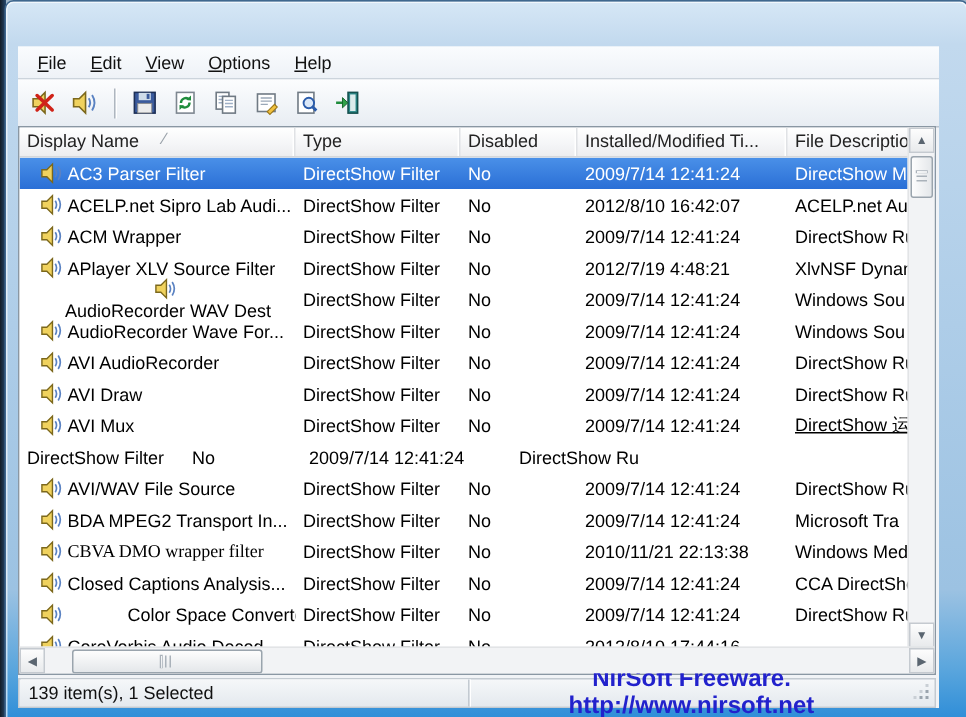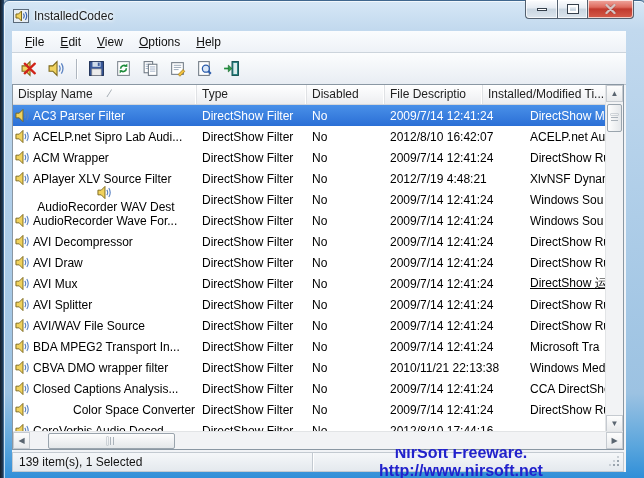--- a/index.html
+++ b/index.html
@@ -44,21 +44,21 @@
   .listview{position:absolute;left:0;top:53px;width:612px;height:366px;
     border:1px solid #8a97a3;background:#fff;box-sizing:border-box;overflow:hidden;}
   .lheader{display:flex;height:19px;background:linear-gradient(180deg,#ffffff,#f4f5f7 60%,#ededef);
     border-bottom:1px solid #d5d7da;position:relative;z-index:1;}
   .hcell{box-sizing:border-box;padding:2px 0 0 5px;color:#222;border-right:1px solid #e0e2e5;
     box-shadow:inset -1px 0 0 #fff;white-space:nowrap;overflow:hidden;display:flex;}
   .sortmark{color:#98a0a8;margin-left:16px;font-size:11px;}
   .lbody{position:relative;height:330px;overflow:hidden;background:#fff;}
   .lrow{display:flex;height:21px;align-items:center;white-space:nowrap;color:#000;}
   .cell{box-sizing:border-box;padding-left:5px;overflow:hidden;white-space:nowrap;flex-shrink:0;}
-  .cell.c0{display:flex;align-items:center;padding-left:2px;}
+  .cell.c0{display:flex;align-items:center;padding-left:14px;}
   .cell.c0 svg{flex-shrink:0;margin-right:3px;}
   .lrow.sel{background:linear-gradient(180deg,#4a90e8,#2a6fd6);color:#fff;}
   
   .vscroll{position:absolute;right:0;top:0;bottom:17px;width:17px;background:#f2f3f5;z-index:2;
     border-left:1px solid #e2e4e6;display:flex;flex-direction:column;}
   .hscroll{position:absolute;left:0;right:0;bottom:0;height:17px;background:#f2f3f5;z-index:3;
     border-top:1px solid #e2e4e6;display:flex;}
   .sbtn{width:17px;height:17px;display:flex;align-items:center;justify-content:center;
     background:linear-gradient(180deg,#fdfdfd,#e8eaec);border:1px solid #c5cad0;box-sizing:border-box;
     color:#5a6570;font-size:8px;}
@@ -82,42 +82,20 @@
   .grip::after{content:"";position:absolute;right:2px;bottom:2px;width:2px;height:2px;background:#9aa4ad;
     box-shadow:-4px 0 0 #9aa4ad,0 -4px 0 #9aa4ad,-4px -4px 0 #c9cfd5,-8px 0 0 #c9cfd5,0 -8px 0 #c9cfd5;}
 </style>
 </head>
 <body>
 
 <div class="back-strip"></div>
 
 <div class="window">
 
-  <div class="titlebar">
-    <svg class="app-icon" viewBox="0 0 16 16">
-      <rect x="0.5" y="1.5" width="15" height="13" fill="#e8eef4" stroke="#5a6a7a"></rect>
-      <polygon points="3,6 5.5,6 8.5,3 8.5,13 5.5,10 3,10" fill="#f0d25e" stroke="#7c681c" stroke-width="1"></polygon>
-      <path d="M10.5 5.5 q1.6 2.5 0 5 M12.4 4 q2.6 4 0 8" stroke="#3a64b0" fill="none" stroke-width="1.2"></path>
-    </svg>
-    <span class="title-text">InstalledCodec</span>
-    <div class="win-controls">
-      <div class="wbtn min">
-          <span class="glyph-min"></span>
-        </div>
-      <div class="wbtn max">
-          <span class="glyph-max"></span>
-        </div>
-      <div class="wbtn close">
-        <svg width="11" height="10" viewBox="0 0 11 10">
-          <path d="M1.5 1 L9.5 9 M9.5 1 L1.5 9" stroke="#fff" stroke-width="2.4" stroke-linecap="round"></path>
-          <path d="M1.5 1 L9.5 9 M9.5 1 L1.5 9" stroke="#5a1510" stroke-width="3.4" stroke-linecap="round" opacity=".25"></path>
-        </svg>
-      </div>
-    </div>
-  </div>
 
   <div class="client">
 
     <div class="menubar">
         <div class="menu-item"><u>F</u>ile</div>
         <div class="menu-item"><u>E</u>dit</div>
         <div class="menu-item"><u>V</u>iew</div>
         <div class="menu-item"><u>O</u>ptions</div>
         <div class="menu-item"><u>H</u>elp</div>
       </div>
@@ -190,25 +168,25 @@
           <div class="hcell" style="width: 184px;">
             <span>Display Name</span>
             <span class="sortmark">∕</span>
           </div>
           <div class="hcell" style="width: 110px;">
             <span>Type</span>
           </div>
           <div class="hcell" style="width: 78px;">
             <span>Disabled</span>
           </div>
+          <div class="hcell" style="width: 140px;">
+            <span>Installed/Modified Ti...</span>
+          </div>
           <div class="hcell" style="width: 97px; flex: 1 1 0%;">
             <span>File Descriptio</span>
-          </div>
-          <div class="hcell" style="width: 140px;">
-            <span>Installed/Modified Ti...</span>
           </div>
         </div>
       <div class="lbody">
           <div class="lrow sel">
             <div class="cell c0" style="width: 184px;">
   <svg width="15" height="15" viewBox="0 0 16 16">
     <polygon points="1,5.5 4.5,5.5 8.5,1.5 8.5,14.5 4.5,10.5 1,10.5" fill="#f0d25e" stroke="#7c681c" stroke-width="1"></polygon>
     <path d="M10.5 5.2 q1.8 2.8 0 5.6 M12.6 3.2 q3 4.8 0 9.6" stroke="#5a82c2" fill="none" stroke-width="1.2"></path>
   </svg>
 <span>AC3 Parser Filter</span>
@@ -282,21 +260,21 @@
             <div class="cell" style="width: 78px;">No</div>
             <div class="cell" style="width: 140px;">2009/7/14 12:41:24</div>
             <div class="cell" style="flex: 1 1 0%;">Windows Sou</div>
           </div>
           <div class="lrow">
             <div class="cell c0" style="width: 184px;">
   <svg width="15" height="15" viewBox="0 0 16 16">
     <polygon points="1,5.5 4.5,5.5 8.5,1.5 8.5,14.5 4.5,10.5 1,10.5" fill="#f0d25e" stroke="#7c681c" stroke-width="1"></polygon>
     <path d="M10.5 5.2 q1.8 2.8 0 5.6 M12.6 3.2 q3 4.8 0 9.6" stroke="#5a82c2" fill="none" stroke-width="1.2"></path>
   </svg>
-<span>AVI Decompressor</span>
+<span>AVI AudioRecorder</span>
             </div>
             <div class="cell" style="width: 110px;">DirectShow Filter</div>
             <div class="cell" style="width: 78px;">No</div>
             <div class="cell" style="width: 140px;">2009/7/14 12:41:24</div>
             <div class="cell" style="flex: 1 1 0%;">DirectShow Ru</div>
           </div>
           <div class="lrow">
             <div class="cell c0" style="width: 184px;">
   <svg width="15" height="15" viewBox="0 0 16 16">
     <polygon points="1,5.5 4.5,5.5 8.5,1.5 8.5,14.5 4.5,10.5 1,10.5" fill="#f0d25e" stroke="#7c681c" stroke-width="1"></polygon>
@@ -316,27 +294,20 @@
     <path d="M10.5 5.2 q1.8 2.8 0 5.6 M12.6 3.2 q3 4.8 0 9.6" stroke="#5a82c2" fill="none" stroke-width="1.2"></path>
   </svg>
 <span>AVI Mux</span>
             </div>
             <div class="cell" style="width: 110px;">DirectShow Filter</div>
             <div class="cell" style="width: 78px;">No</div>
             <div class="cell" style="width: 140px;">2009/7/14 12:41:24</div>
             <div class="cell" style="flex: 1 1 0%; text-decoration: underline;">DirectShow 运</div>
           </div>
           <div class="lrow">
-            <div class="cell c0" style="width: 184px;">
-  <svg width="15" height="15" viewBox="0 0 16 16">
-    <polygon points="1,5.5 4.5,5.5 8.5,1.5 8.5,14.5 4.5,10.5 1,10.5" fill="#f0d25e" stroke="#7c681c" stroke-width="1"></polygon>
-    <path d="M10.5 5.2 q1.8 2.8 0 5.6 M12.6 3.2 q3 4.8 0 9.6" stroke="#5a82c2" fill="none" stroke-width="1.2"></path>
-  </svg>
-<span>AVI Splitter</span>
-            </div>
             <div class="cell" style="width: 110px;">DirectShow Filter</div>
             <div class="cell" style="width: 78px;">No</div>
             <div class="cell" style="width: 140px;">2009/7/14 12:41:24</div>
             <div class="cell" style="flex: 1 1 0%;">DirectShow Ru</div>
           </div>
           <div class="lrow">
             <div class="cell c0" style="width: 184px;">
   <svg width="15" height="15" viewBox="0 0 16 16">
     <polygon points="1,5.5 4.5,5.5 8.5,1.5 8.5,14.5 4.5,10.5 1,10.5" fill="#f0d25e" stroke="#7c681c" stroke-width="1"></polygon>
     <path d="M10.5 5.2 q1.8 2.8 0 5.6 M12.6 3.2 q3 4.8 0 9.6" stroke="#5a82c2" fill="none" stroke-width="1.2"></path>
@@ -355,21 +326,21 @@
     <path d="M10.5 5.2 q1.8 2.8 0 5.6 M12.6 3.2 q3 4.8 0 9.6" stroke="#5a82c2" fill="none" stroke-width="1.2"></path>
   </svg>
 <span>BDA MPEG2 Transport In...</span>
             </div>
             <div class="cell" style="width: 110px;">DirectShow Filter</div>
             <div class="cell" style="width: 78px;">No</div>
             <div class="cell" style="width: 140px;">2009/7/14 12:41:24</div>
             <div class="cell" style="flex: 1 1 0%;">Microsoft Tra</div>
           </div>
           <div class="lrow">
-            <div class="cell c0" style="width: 184px;">
+            <div class="cell c0" style="width: 184px; font-family: Liberation Serif, serif;">
   <svg width="15" height="15" viewBox="0 0 16 16">
     <polygon points="1,5.5 4.5,5.5 8.5,1.5 8.5,14.5 4.5,10.5 1,10.5" fill="#f0d25e" stroke="#7c681c" stroke-width="1"></polygon>
     <path d="M10.5 5.2 q1.8 2.8 0 5.6 M12.6 3.2 q3 4.8 0 9.6" stroke="#5a82c2" fill="none" stroke-width="1.2"></path>
   </svg>
 <span>CBVA DMO wrapper filter</span>
             </div>
             <div class="cell" style="width: 110px;">DirectShow Filter</div>
             <div class="cell" style="width: 78px;">No</div>
             <div class="cell" style="width: 140px;">2010/11/21 22:13:38</div>
             <div class="cell" style="flex: 1 1 0%;">Windows Med</div>

